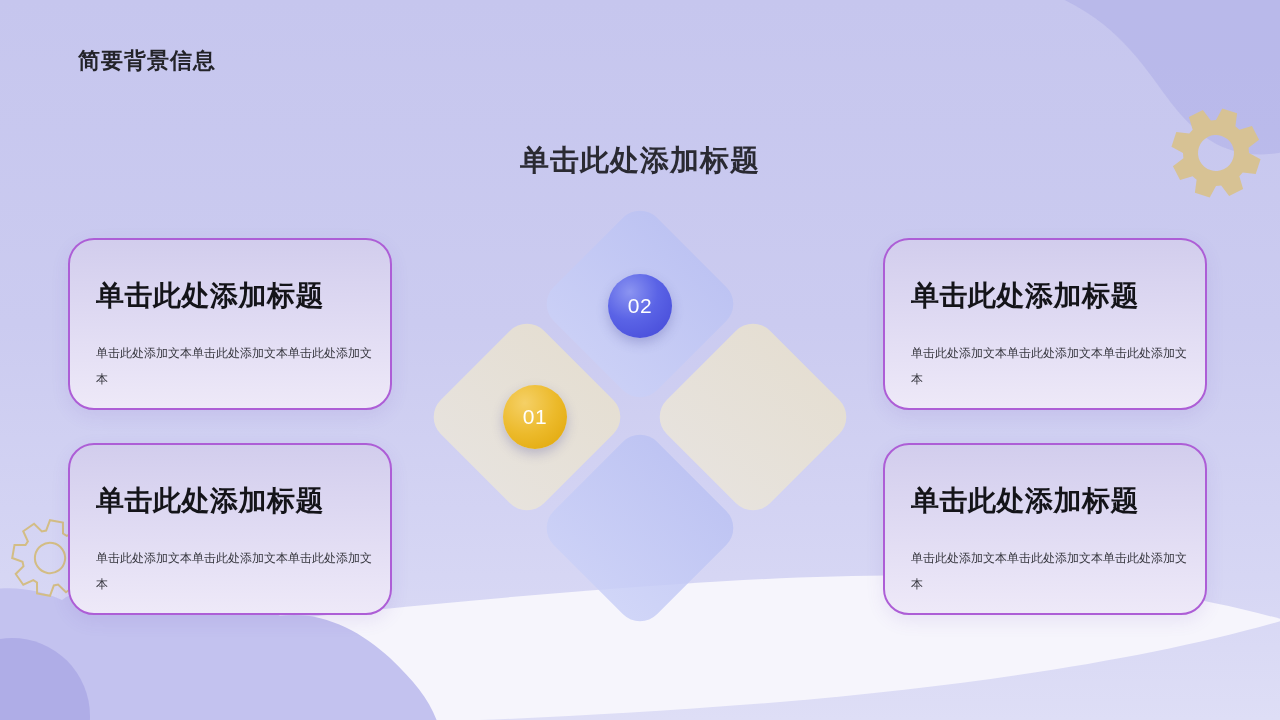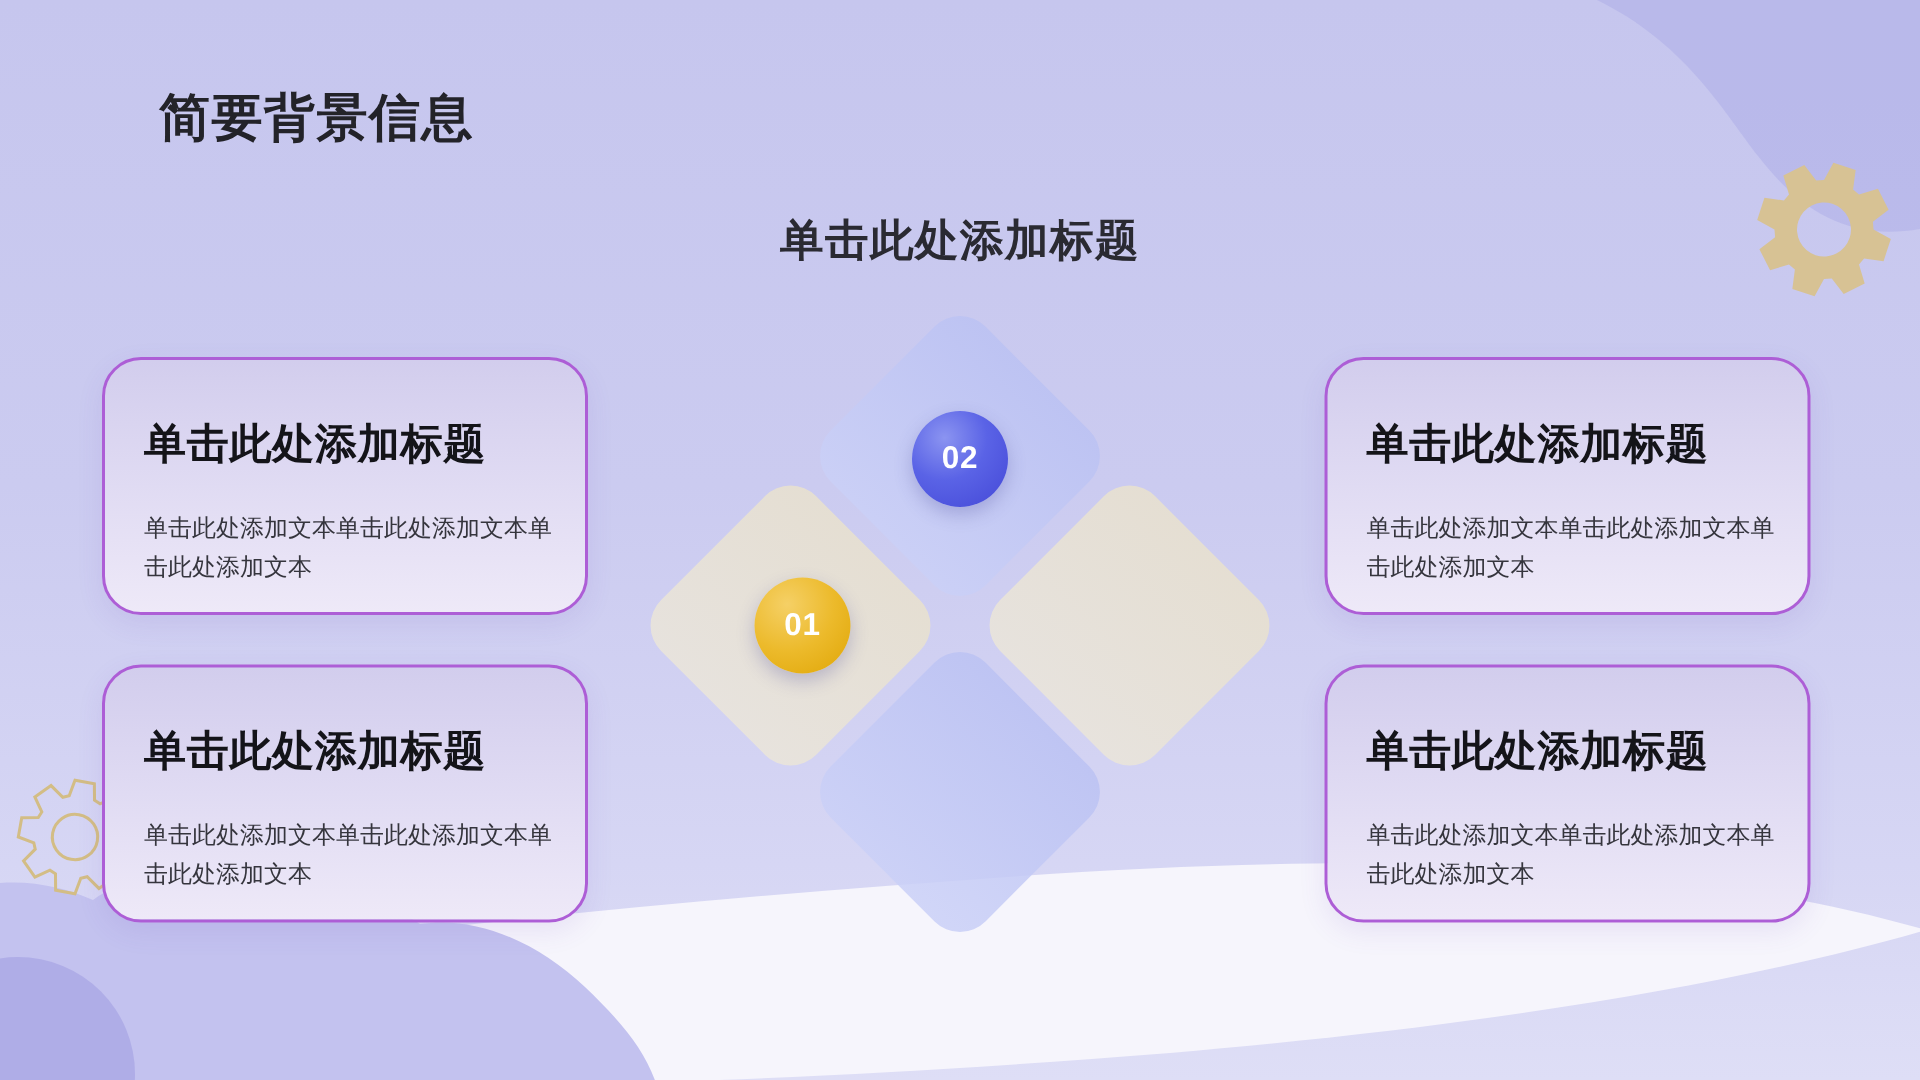--- a/index.html
+++ b/index.html
@@ -10,22 +10,22 @@
   }
   .slide{
     position:relative;width:1280px;height:720px;
     background:linear-gradient(180deg,#c6c6ee 0%,#cbcbf0 45%,#d6d6f4 80%,#dedef6 100%);
     overflow:hidden;
   }
   .bg-decor{position:absolute;left:0;top:0;width:1280px;height:720px;pointer-events:none;}
 
   
   .heading{
-    position:absolute;left:78px;top:56px;
-    font-size:34px;font-weight:bold;color:#232329;letter-spacing:1px;margin-left:28px;
+    position:absolute;left:78px;top:46px;
+    font-size:22px;font-weight:bold;color:#232329;letter-spacing:1px;
   }
   .diagram-title{
     position:absolute;left:0;top:141px;width:1280px;text-align:center;
     font-size:29px;font-weight:bold;color:#2a2a32;letter-spacing:1px;
   }
 
   
   .card{
     position:absolute;width:324px;height:172px;box-sizing:border-box;
     border:2px solid #ad5ed6;border-radius:26px;
@@ -35,41 +35,41 @@
   }
   .card-tl{left:68px;top:238px;}
   .card-bl{left:68px;top:443px;}
   .card-tr{left:883px;top:238px;}
   .card-br{left:883px;top:443px;}
   .card-title{
     font-size:28px;font-weight:bold;color:#141419;letter-spacing:0.5px;
     margin:0 0 12px 0;line-height:32px;
   }
   .card-body{
-    font-size:16px;color:#35353d;line-height:26px;width:276px;
+    font-size:12px;color:#35353d;line-height:26px;width:276px;
     word-break:break-all;
     margin-top:28px;
   }
 
   
   .diamond{
     position:absolute;width:146px;height:146px;border-radius:24px;
     transform:rotate(45deg);
   }
   .diamond-blue{background:linear-gradient(180deg,rgba(187,194,243,0.85) 0%,rgba(202,208,247,0.85) 100%);}
   .diamond-beige{background:linear-gradient(180deg,rgba(231,224,208,0.92) 0%,rgba(234,229,218,0.88) 100%);}
   .diamond-top{left:567px;top:231px;}
   .diamond-left{left:454px;top:344px;}
   .diamond-right{left:680px;top:344px;}
   .diamond-bottom{left:567px;top:455px;}
 
   .step-circle{
     position:absolute;width:64px;height:64px;border-radius:50%;
     display:flex;align-items:center;justify-content:center;
-    color:#ffffff;font-size:21px;font-weight:bold;letter-spacing:0.5px;
+    color:#ffffff;font-size:21px;font-weight:normal;letter-spacing:0.5px;
     box-shadow:0 5px 12px rgba(70,70,150,0.28);
     text-align:right;
   }
   .circle-blue{background:radial-gradient(circle at 34% 28%,#8b94f1 0%,#5a63e6 45%,#4347d6 100%);}
   .circle-yellow{background:radial-gradient(circle at 34% 28%,#f5d066 0%,#ecba2b 50%,#dfa505 100%);}
   .step-01{left:503px;top:385px;}
   .step-02{left:608px;top:274px;}
   .step-03{left:721px;top:385px;}
   .step-04{left:608px;top:496px;}
 </style>

